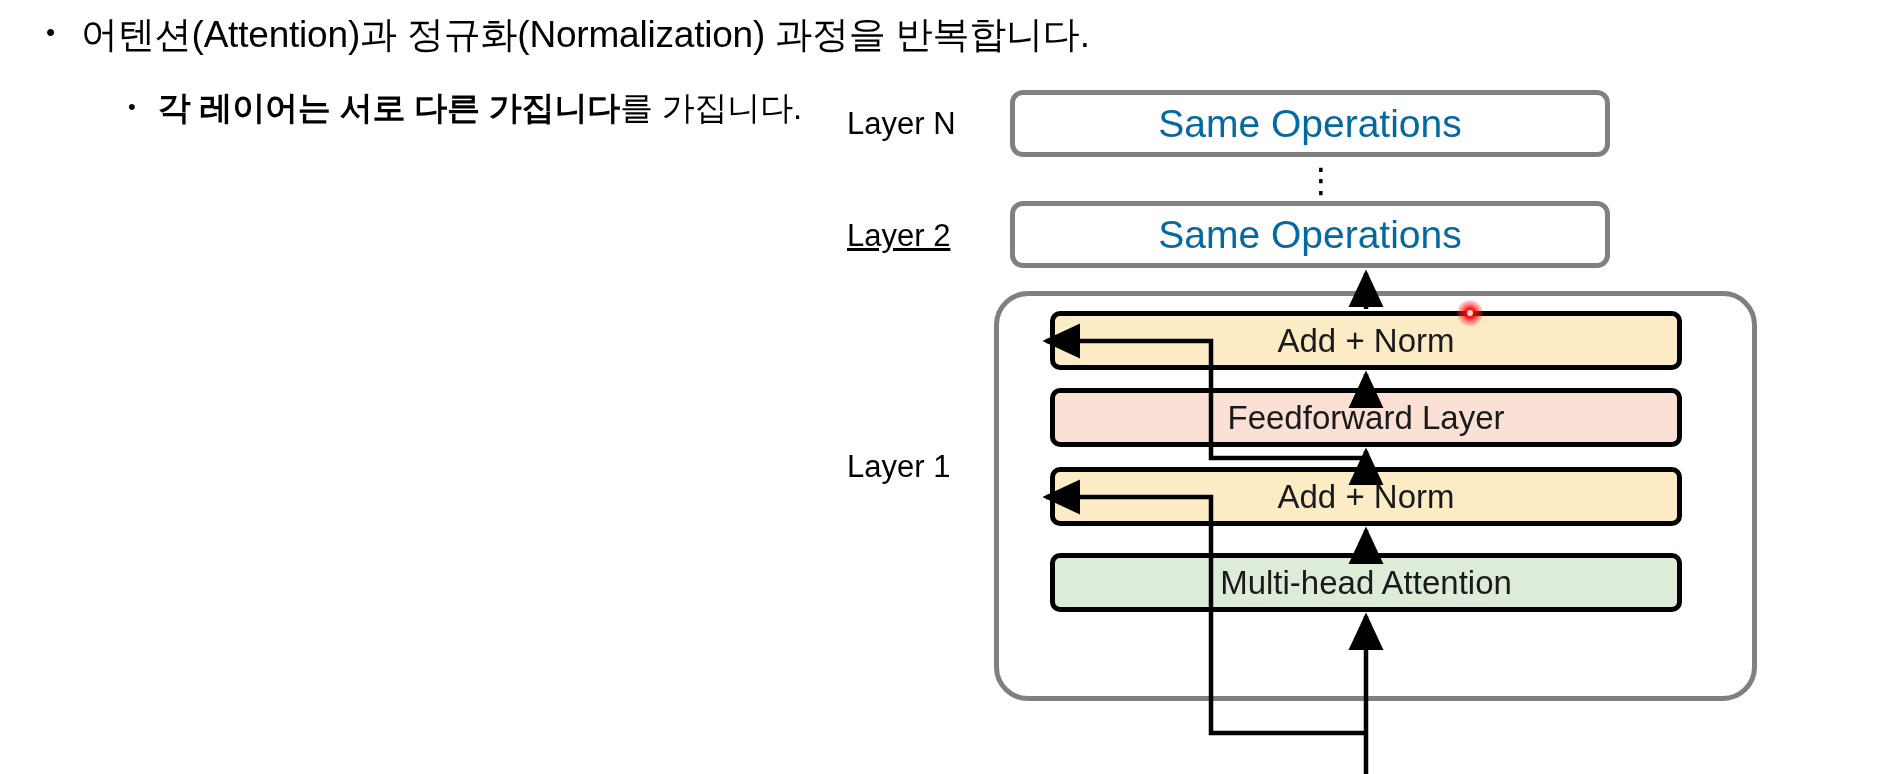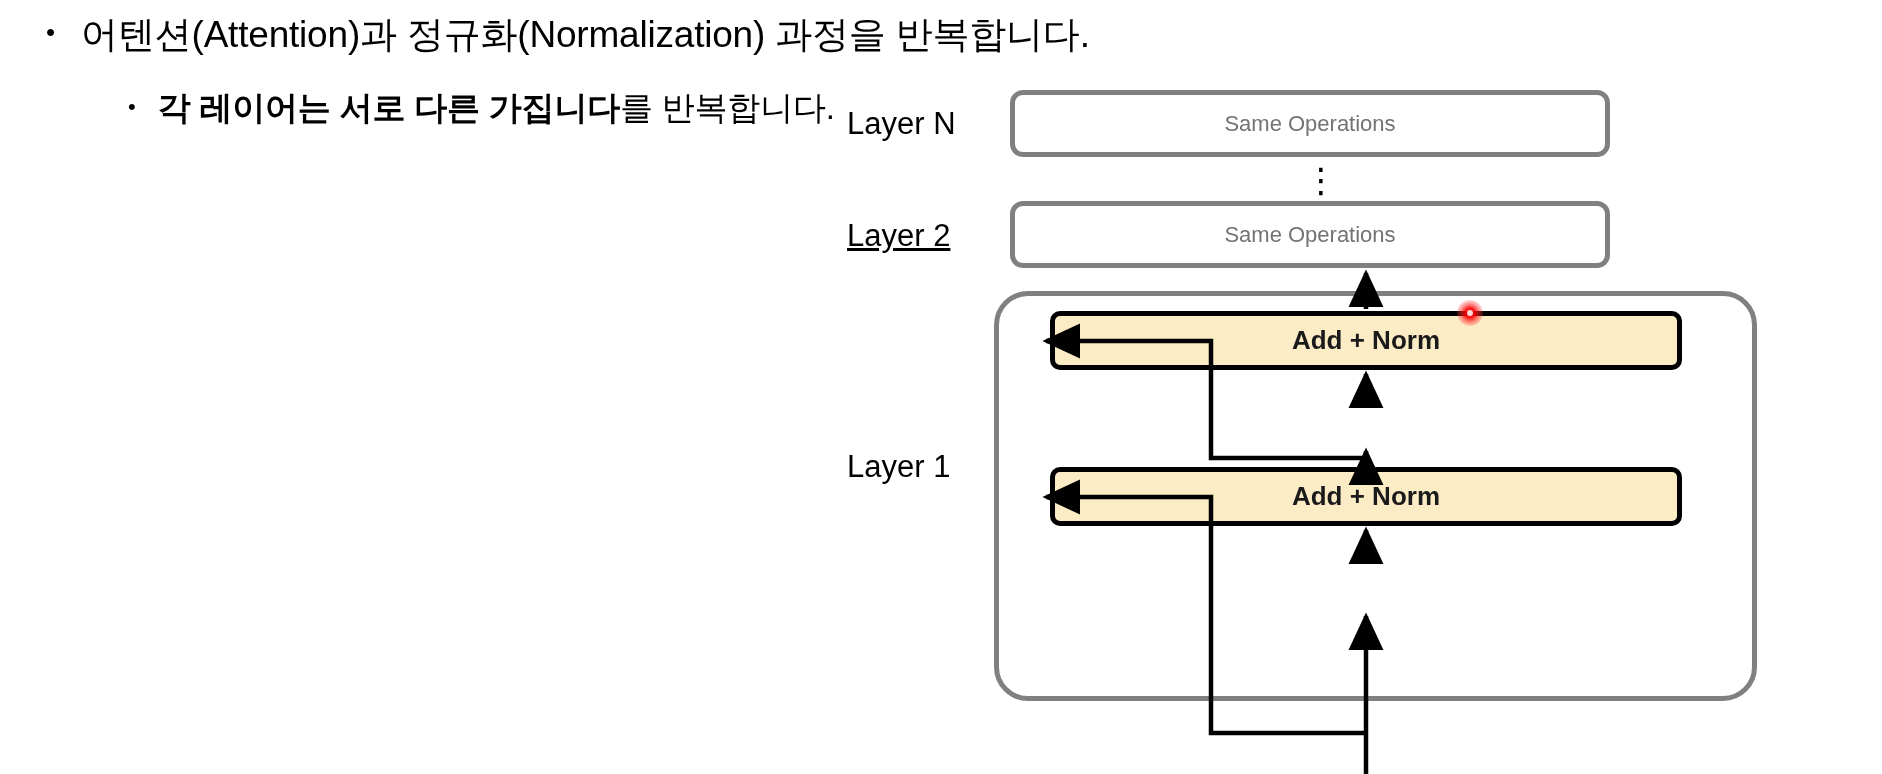--- a/index.html
+++ b/index.html
@@ -54,23 +54,23 @@
     position: absolute;
     box-sizing: border-box;
     border: 5px solid #808080;
     border-radius: 13px;
     background: #ffffff;
     display: flex;
     align-items: center;
     justify-content: center;
   }
   .same-op-box .box-text {
-    font-size: 22px;
+    font-size: 39px;
     font-weight: 400;
-    color: #737373;
+    color: #0369a1;
     white-space: nowrap;
   }
 
   .vdots {
     position: absolute;
     font-size: 34px;
     line-height: 1;
     color: #000;
     letter-spacing: 0;
   }
@@ -87,22 +87,22 @@
   .op-box {
     position: absolute;
     box-sizing: border-box;
     border: 5px solid #000000;
     border-radius: 10px;
     display: flex;
     align-items: center;
     justify-content: center;
   }
   .op-box .box-text {
-    font-size: 26px;
-    font-weight: 700;
+    font-size: 33px;
+    font-weight: 400;
     color: #1a1a1a;
     white-space: nowrap;
   }
 
   
   .connectors {
     position: absolute;
     left: 0; top: 0;
     width: 872px; height: 704px;
     pointer-events: none;
@@ -136,21 +136,21 @@
 
 <div id="slide-text">
 
   <div class="bullet-row level-1">
     <span class="bullet-mark">•</span>
     <span class="bullet-text">어텐션(Attention)과 정규화(Normalization) 과정을 반복합니다.</span>
   </div>
 
   <div class="bullet-row level-2">
     <span class="bullet-mark">•</span>
-    <span class="bullet-text"><span class="strong">각 레이어는 서로 다른 가집니다</span><span>를 반복합니다.</span></span>
+    <span class="bullet-text"><span class="strong">각 레이어는 서로 다른 가집니다</span><span>를 가집니다.</span></span>
   </div>
 
 </div>
 
 <div id="diagram">
 
   <div class="layer-label" style="left:-163px; top:36px; width:150px;">Layer N</div>
   <div class="same-op-box" style="left:0px; top:20px; width:600px; height:67px;">
     <span class="box-text">Same Operations</span>
   </div>
@@ -163,25 +163,31 @@
   </div>
 
   <div class="layer-label" style="left:-163px; top:379px; width:150px;">Layer 1</div>
 
   <div class="layer1-outer" style="left:-16px; top:221px; width:763px; height:410px;"></div>
 
   <div class="op-box" style="left:40px; top:241px; width:632px; height:59px; background:#fcecc6;">
     <span class="box-text">Add + Norm</span>
   </div>
 
+  <div class="op-box" style="left:40px; top:318px; width:632px; height:59px; background:#fbe0d6;">
+    <span class="box-text">Feedforward Layer</span>
+  </div>
 
   <div class="op-box" style="left:40px; top:397px; width:632px; height:59px; background:#fcecc6;">
     <span class="box-text">Add + Norm</span>
   </div>
 
+  <div class="op-box" style="left:40px; top:483px; width:632px; height:59px; background:#ddecd9;">
+    <span class="box-text">Multi-head Attention</span>
+  </div>
 
   <svg class="connectors" viewBox="0 0 872 704">
     <defs>
       <marker id="ah" markerWidth="9" markerHeight="9" refX="7.6" refY="4.5" orient="auto" markerUnits="strokeWidth">
         <path d="M0,0.6 L8.4,4.5 L0,8.4 z" fill="#000"></path>
       </marker>
     </defs>
 
     <path d="M356,704 L356,546" stroke="#000" stroke-width="4.5" fill="none" marker-end="url(#ah)"></path>
 

